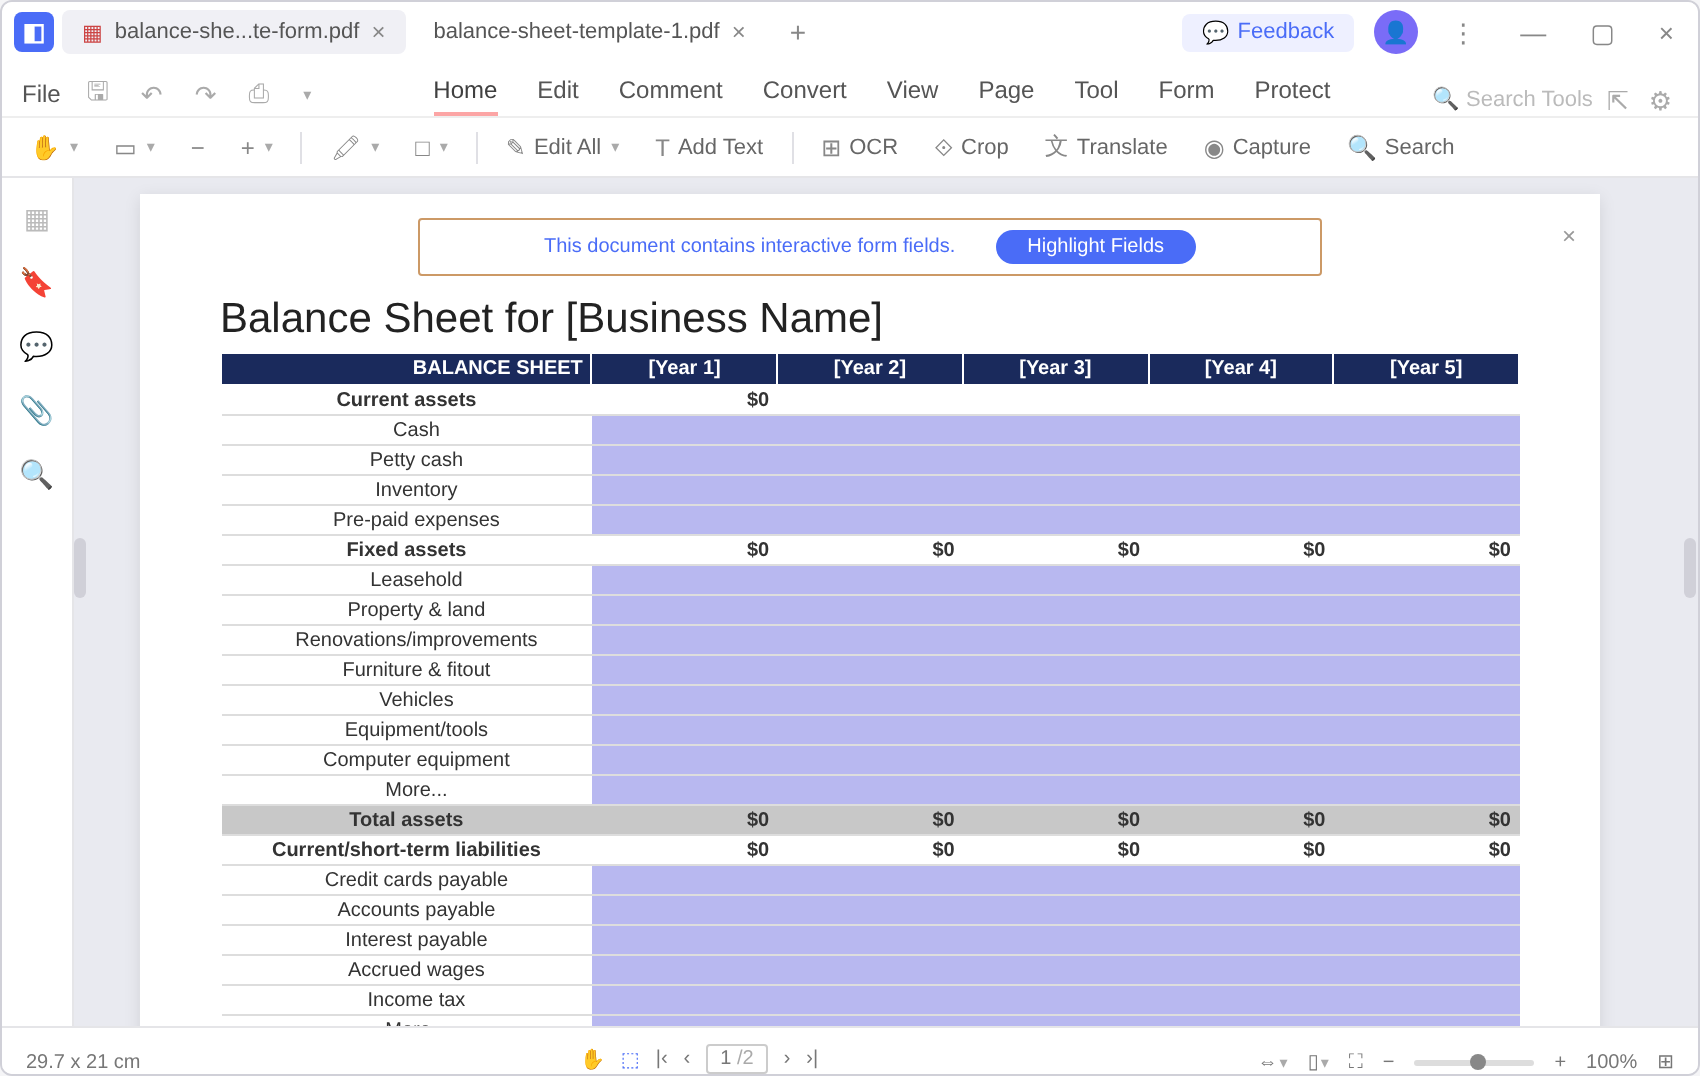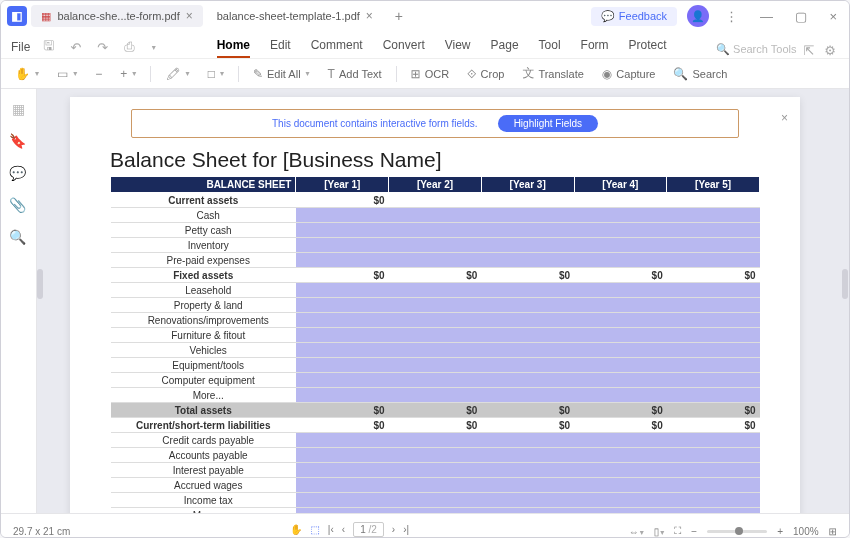--- a/index.html
+++ b/index.html
@@ -13,34 +13,34 @@
 .titlebar-right{margin-left:auto;display:flex;align-items:center;gap:10px}
 .feedback{display:flex;align-items:center;gap:4px;background:#eef0ff;color:#4a6cf7;padding:3px 10px;border-radius:4px;font-size:11px}
 .avatar{width:22px;height:22px;background:#7a6cf7;border-radius:50%;display:flex;align-items:center;justify-content:center;color:#fff;font-size:11px}
 .winbtn{color:#888;padding:0 6px;font-size:13px}
 .menubar{height:28px;background:#fff;display:flex;align-items:flex-end;padding:0 10px;gap:18px;border-bottom:1px solid #eee}
 .menu-left{display:flex;align-items:center;gap:10px}
 .file-btn{color:#555;font-size:12px}
 .qat{color:#aaa;font-size:13px;padding:0 3px}
 .menu-tabs{display:flex;gap:20px;margin-left:40px}
 .menu-tab{font-size:12px;color:#555;padding:4px 0}
-.menu-tab.active{color:#000000;border-bottom:2px solid #c2410c;font-weight:700}
+.menu-tab.active{color:#404040;border-bottom:2px solid #fca5a5;font-weight:400}
 .menu-right{margin-left:auto;display:flex;gap:4px;color:#aaa}
 .search-tools{color:#bbb;font-size:11px}
 .toolbar{height:30px;background:#fff;display:flex;align-items:center;padding:0 10px;gap:10px;border-bottom:1px solid #e5e5e8}
 .tool{display:flex;align-items:center;gap:4px;color:#666;font-size:11px;padding:2px 4px}
 .tool-icon{color:#888;font-size:12px}
 .divider{width:1px;height:16px;background:#e0e0e5}
 .dd{color:#aaa;font-size:8px;margin-left:1px}
 .content-area{flex:1;display:flex;overflow:hidden;background:#e9eaf0}
 .sidebar{width:36px;background:#fff;border-right:1px solid #e5e5e8;display:flex;flex-direction:column;gap:16px;padding:12px 0;align-items:center}
 .side-icon{color:#bbb;font-size:14px}
 .doc-wrap{flex:1;overflow:auto;padding:8px 24px 8px 8px;position:relative}
 .page{background:#fff;margin:0 auto;width:730px;min-height:480px;box-shadow:0 2px 8px rgba(0,0,0,0.1);padding:12px 40px;position:relative}
-.form-banner{width:608px;margin:0 auto 10px;border:1px solid #c96;background:#fff;display:flex;align-items:center;justify-content:center;gap:20px;padding:5px 14px;border-radius:2px}
+.form-banner{width:452px;margin:0 auto 10px;border:1px solid #c96;background:#fff;display:flex;align-items:center;justify-content:center;gap:20px;padding:5px 14px;border-radius:2px}
 .banner-text{color:#4a6cf7;font-size:10px}
 .highlight-btn{background:#4a6cf7;color:#fff;padding:3px 16px;border-radius:10px;font-size:10px}
 .banner-close{position:absolute;right:12px;top:14px;color:#999;font-size:12px}
 .doc-title{font-size:21px;font-weight:400;color:#222;margin:6px 0 4px}
 table{width:100%;border-collapse:collapse;font-size:10px}
 th{background:#1a2a5c;color:#fff;font-weight:bold;text-align:center;padding:2px 4px;border:1px solid #fff}
 th:first-child{text-align:right;width:180px}
 td{padding:1.5px 4px;border-bottom:1px solid #ddd}
 td:first-child{text-align:center}
 td:not(:first-child){text-align:right;width:90px}

